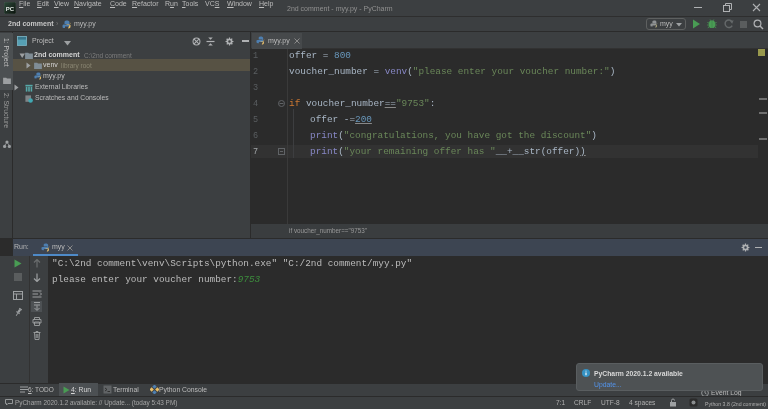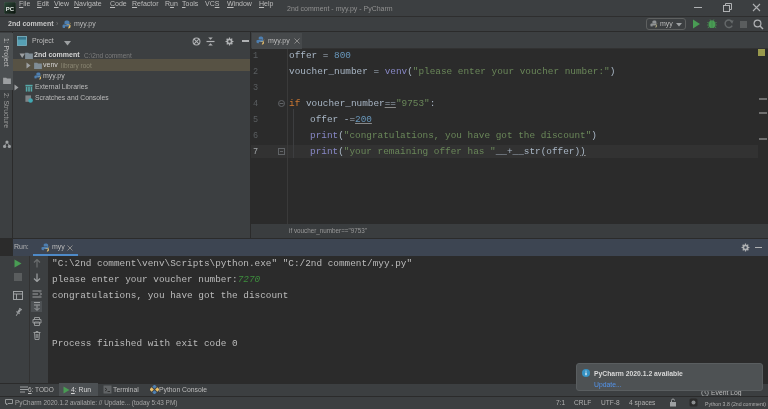--- a/index.html
+++ b/index.html
@@ -285,23 +285,21 @@
       <path d="M2 0.5 H8 M2 3 H8 M5 3.5 V8 M2.5 6 L5 8.5 L7.5 6" stroke="#9da0a2" stroke-width="1" fill="none"></path>
     </svg>
   <svg class="abs" style="left:32px;top:317px" width="10" height="9" viewBox="0 0 10 9">
     <path d="M2.5 2.5 V0.5 H7.5 V2.5 M1 2.5 H9 V6 H1 Z M2.5 5 H7.5 V8.5 H2.5 Z" stroke="#9da0a2" stroke-width="0.9" fill="none"></path>
   </svg>
   <svg class="abs" style="left:33px;top:331px" width="8" height="9" viewBox="0 0 8 9">
     <path d="M0.5 1.5 H7.5 M3 1.5 V0.5 H5 V1.5 M1.5 1.5 L2 8.5 H6 L6.5 1.5 M3.2 3 V7 M4.8 3 V7" stroke="#9da0a2" stroke-width="0.9" fill="none"></path>
   </svg>
 
   <div class="abs con" style="left:52px;top:258px">"C:\2nd comment\venv\Scripts\python.exe" "C:/2nd comment/myy.py"</div>
-  <div class="abs con" style="left:52px;top:274px">please enter your voucher number:<span style="color:#3d8e3d;font-style:italic">7270</span></div>
-  <div class="abs con" style="left:52px;top:290px">congratulations, you have got the discount</div>
-  <div class="abs con" style="left:52px;top:338px">Process finished with exit code 0</div>
+  <div class="abs con" style="left:52px;top:274px">please enter your voucher number:<span style="color:#3d8e3d;font-style:italic">9753</span></div>
 
   <div class="abs" id="bottombar"></div>
   <svg class="abs" style="left:20px;top:386px" width="8" height="7" viewBox="0 0 8 7">
       <path d="M0 1 H8 M0 3.5 H8 M0 6 H5" stroke="#9da0a2" stroke-width="1"></path>
     </svg>
   <div class="abs" style="left:28px;top:385.5px;font-size:6.5px;color:#bbb"><span class="u">6</span>: TODO</div>
   <div class="abs" style="left:59px;top:383px;width:39px;height:13px;background:#4c5053"></div>
   <svg class="abs" style="left:63px;top:386px" width="7" height="8" viewBox="0 0 7 8">
       <path d="M0.5 0.5 L6.5 4 L0.5 7.5 Z" fill="#499c54"></path>
     </svg>

